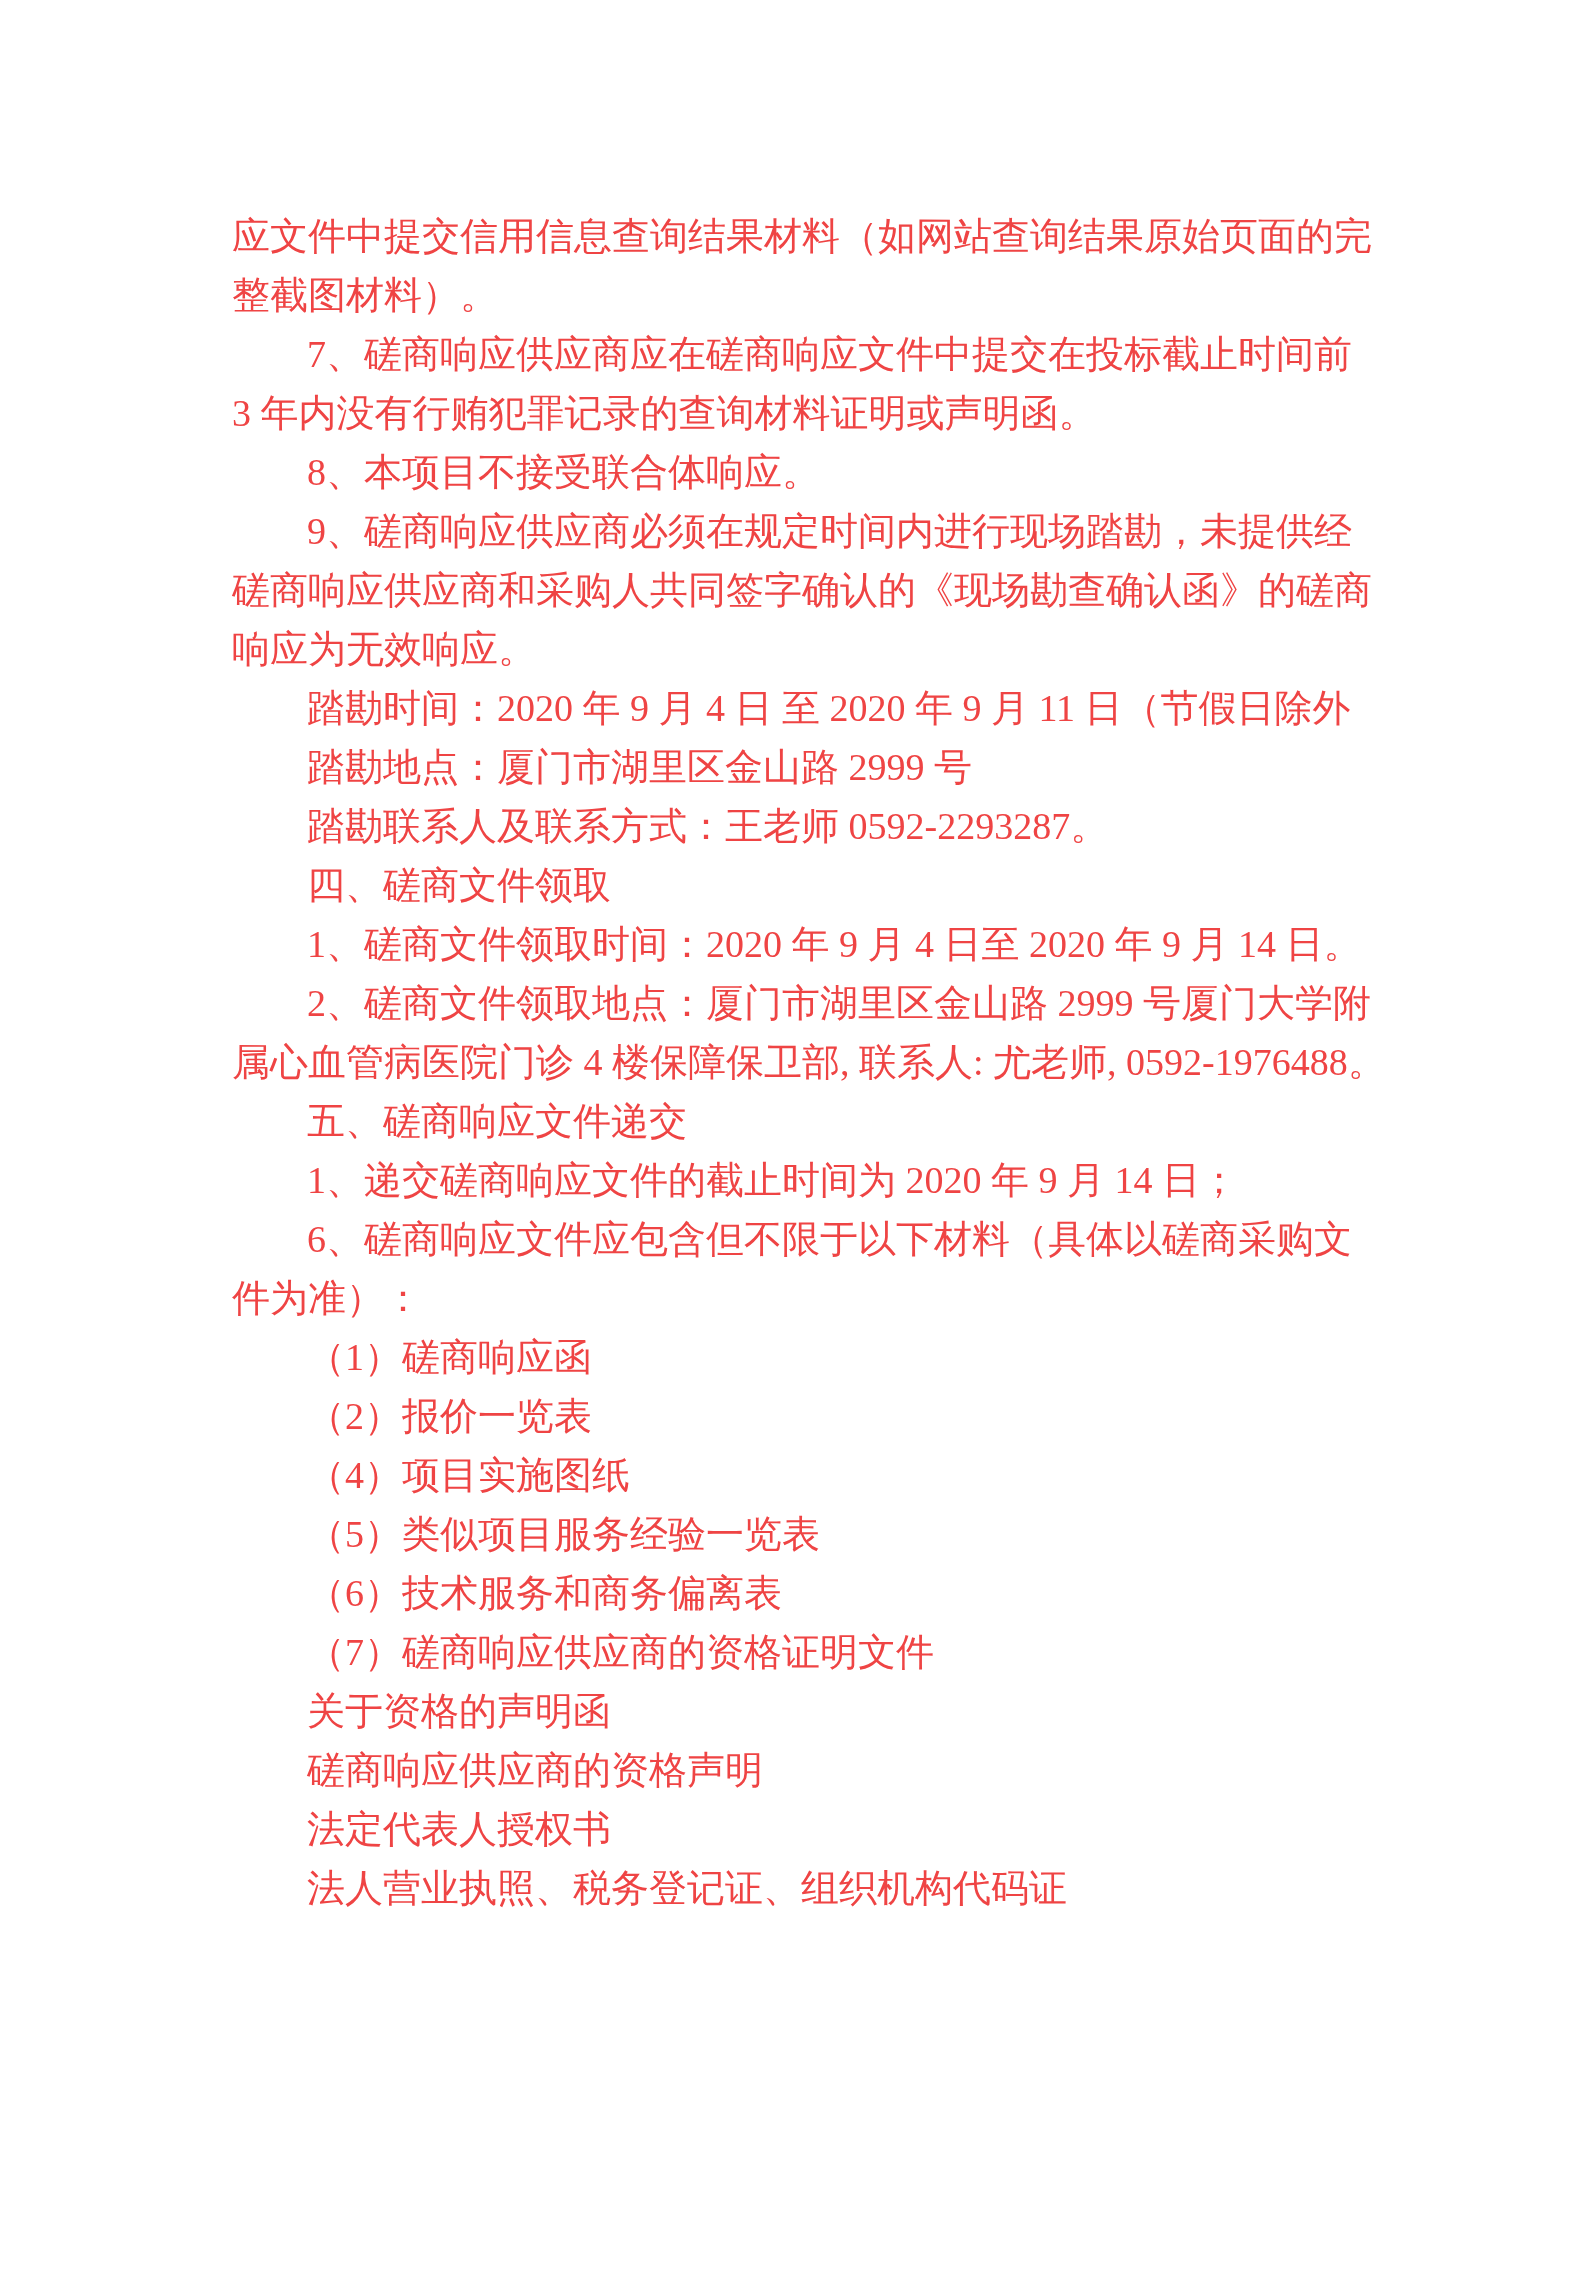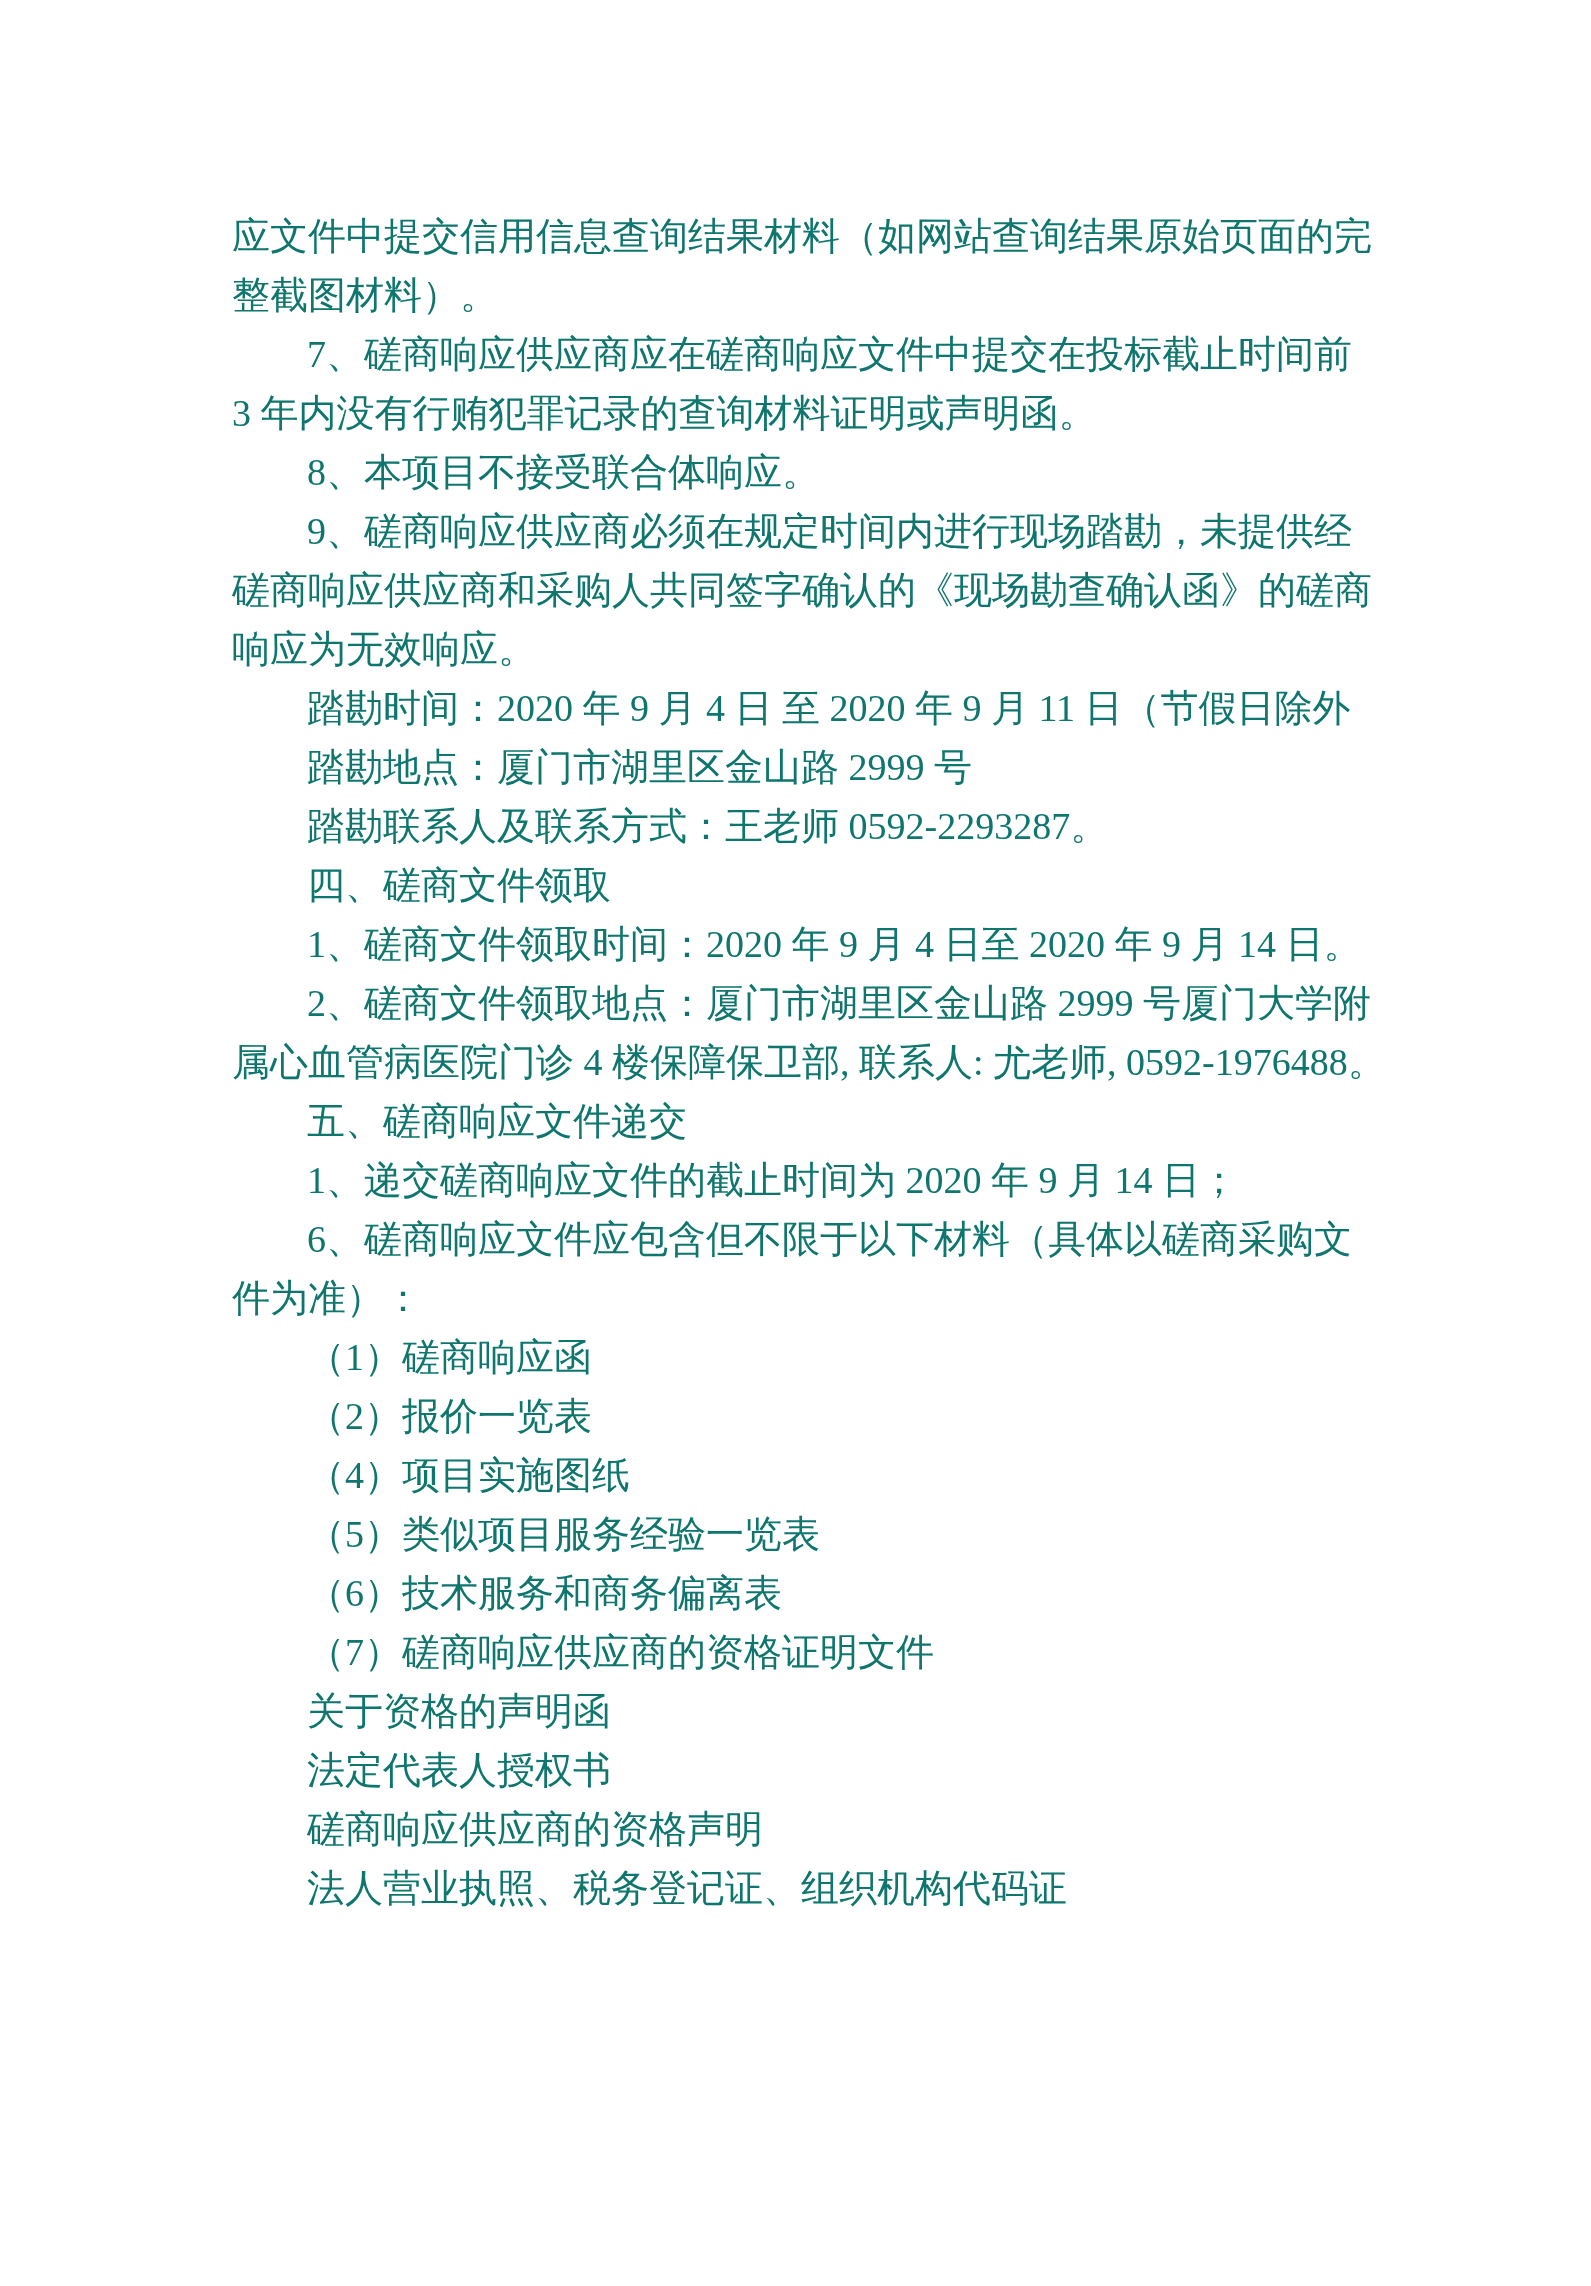--- a/index.html
+++ b/index.html
@@ -15,21 +15,21 @@
     overflow: hidden;
     font-family: "Liberation Serif", "DejaVu Serif", serif;
   }
   .textblock {
     position: absolute;
     left: 232px;
     top: 207px;
     width: 1159px;
     font-size: 38px;
     line-height: 59px;
-    color: #0f766e;
+    color: #ef4444;
     text-align: left;
   }
   .line {
     height: 59px;
     white-space: nowrap;
   }
   .indent {
     text-indent: 75px;
   }
 </style>
@@ -57,18 +57,18 @@
     <div class="line indent">1、递交磋商响应文件的截止时间为 2020 年 9 月 14 日；</div>
     <div class="line indent">6、磋商响应文件应包含但不限于以下材料（具体以磋商采购文</div>
     <div class="line">件为准）：</div>
     <div class="line indent">（1）磋商响应函</div>
     <div class="line indent">（2）报价一览表</div>
     <div class="line indent">（4）项目实施图纸</div>
     <div class="line indent">（5）类似项目服务经验一览表</div>
     <div class="line indent">（6）技术服务和商务偏离表</div>
     <div class="line indent">（7）磋商响应供应商的资格证明文件</div>
     <div class="line indent">关于资格的声明函</div>
+    <div class="line indent">磋商响应供应商的资格声明</div>
     <div class="line indent">法定代表人授权书</div>
-    <div class="line indent">磋商响应供应商的资格声明</div>
     <div class="line indent">法人营业执照、税务登记证、组织机构代码证</div>
   </div>
 </div>
 
 
 </body></html>

